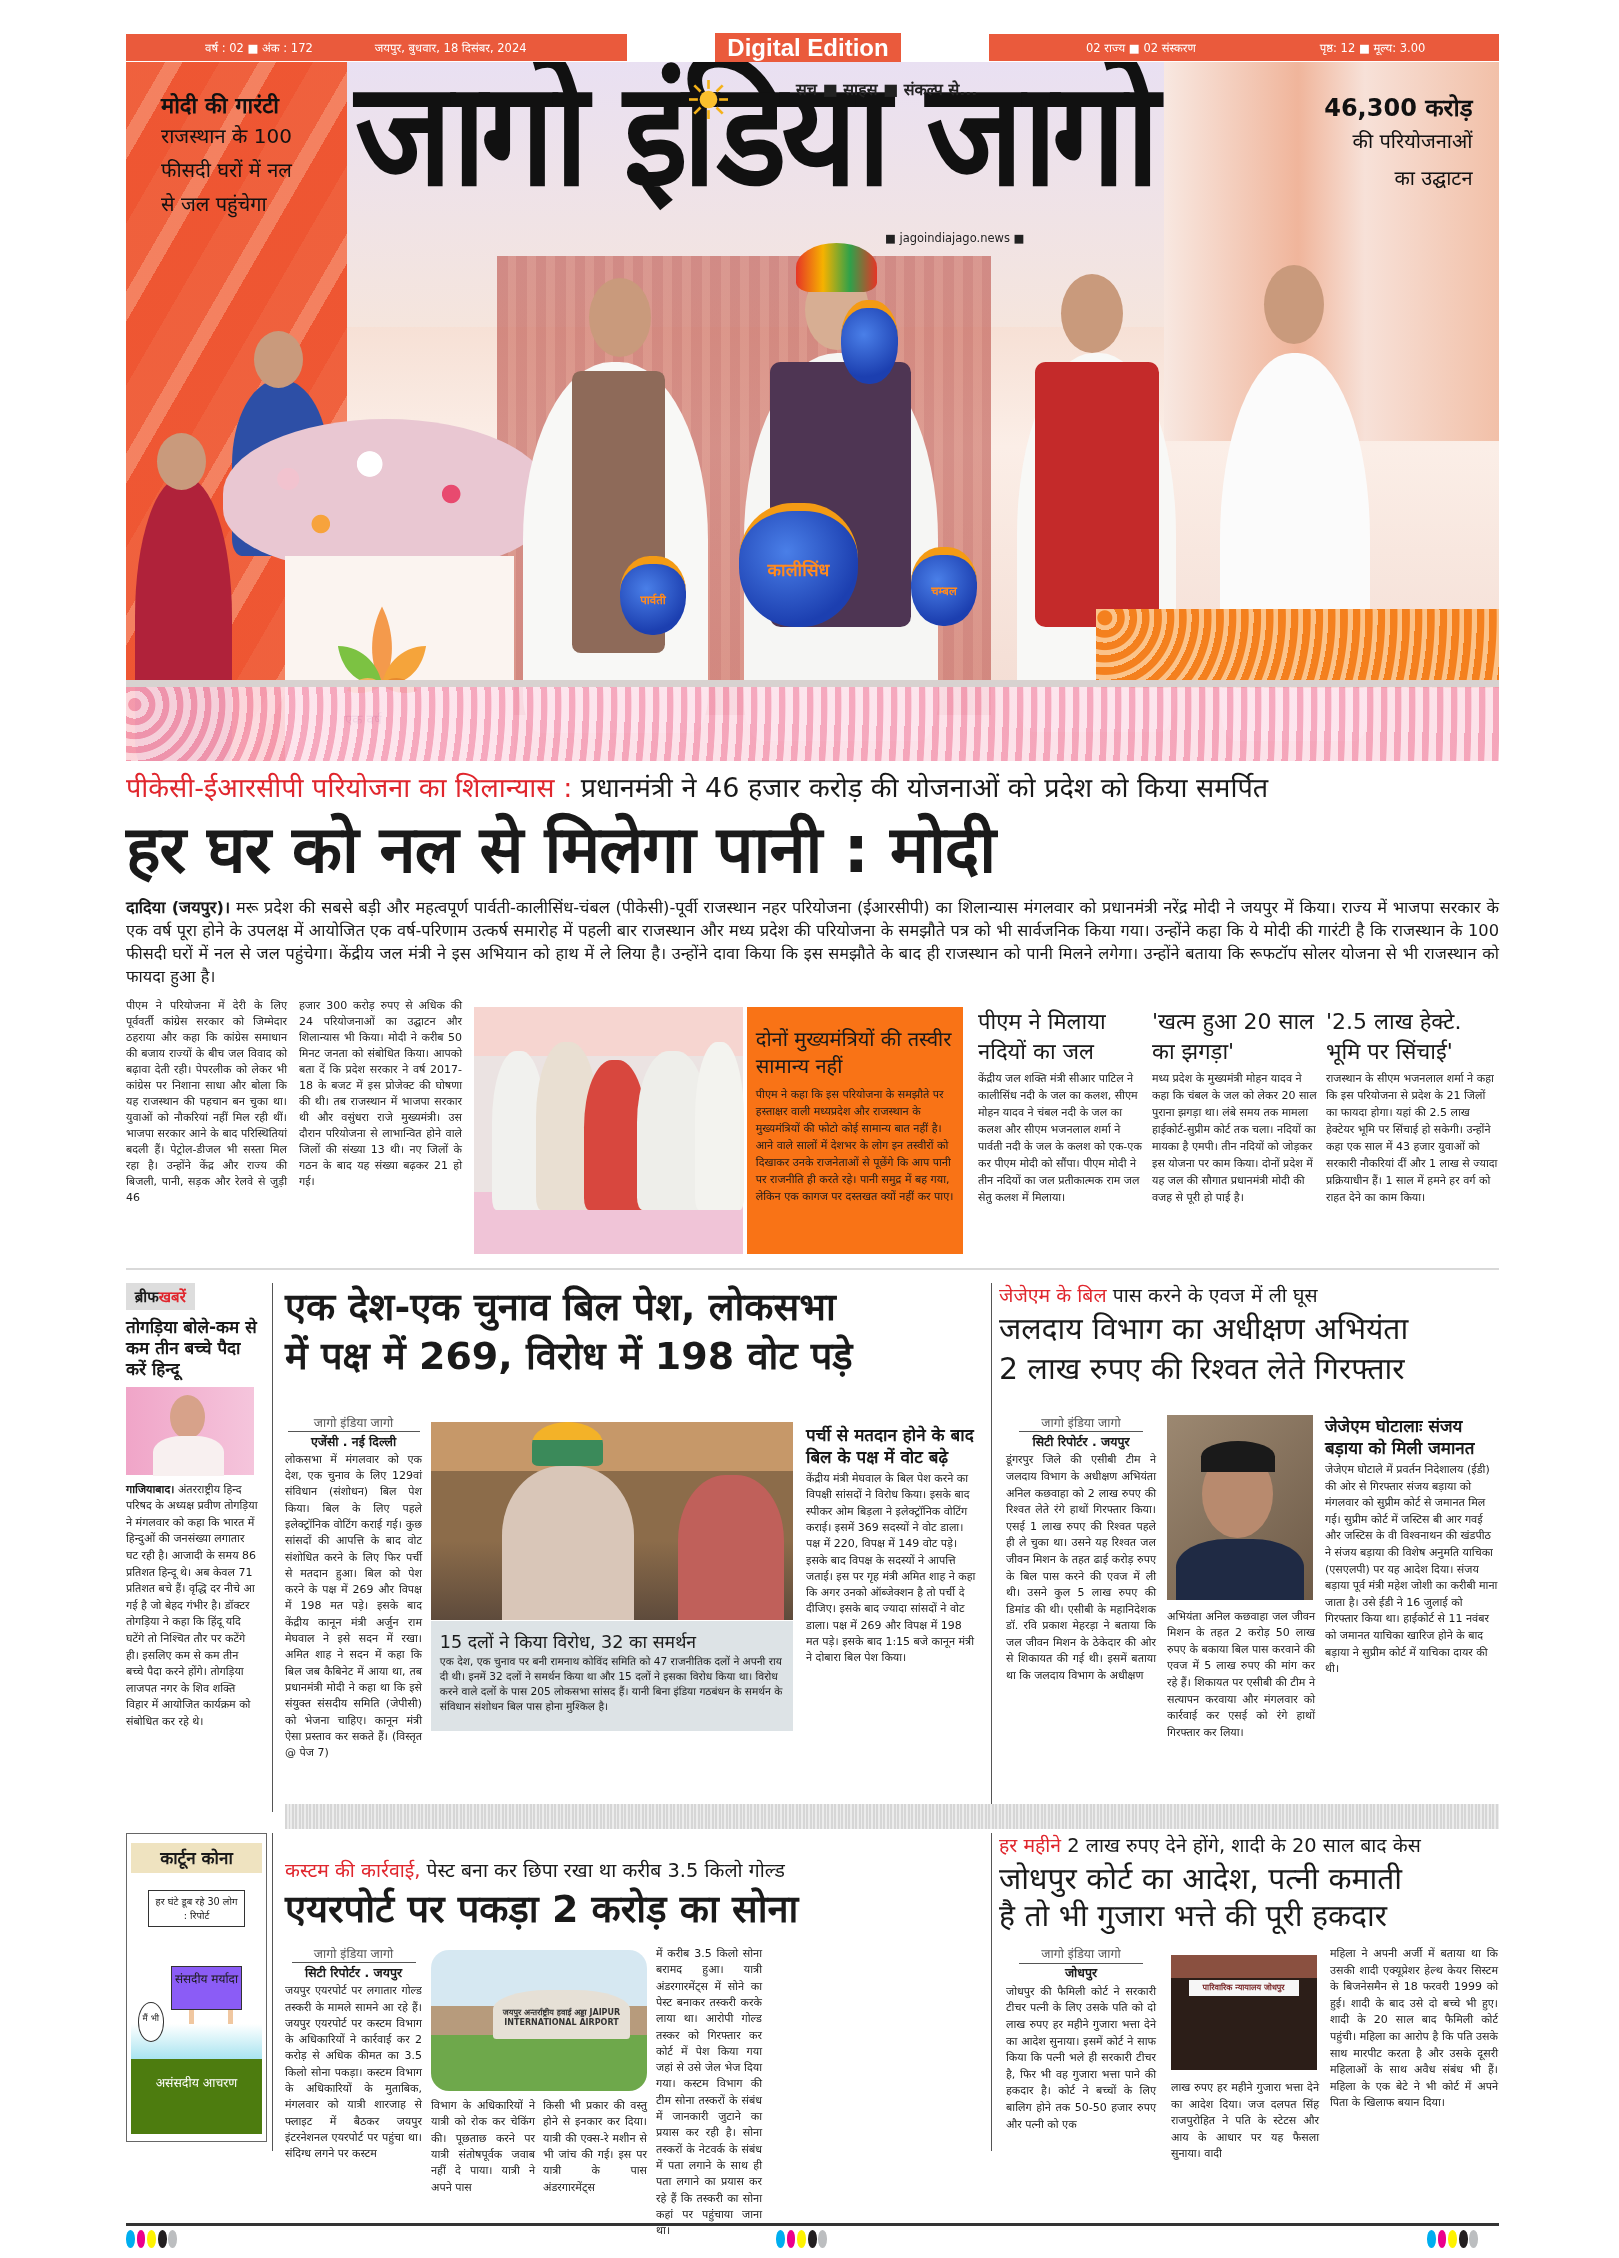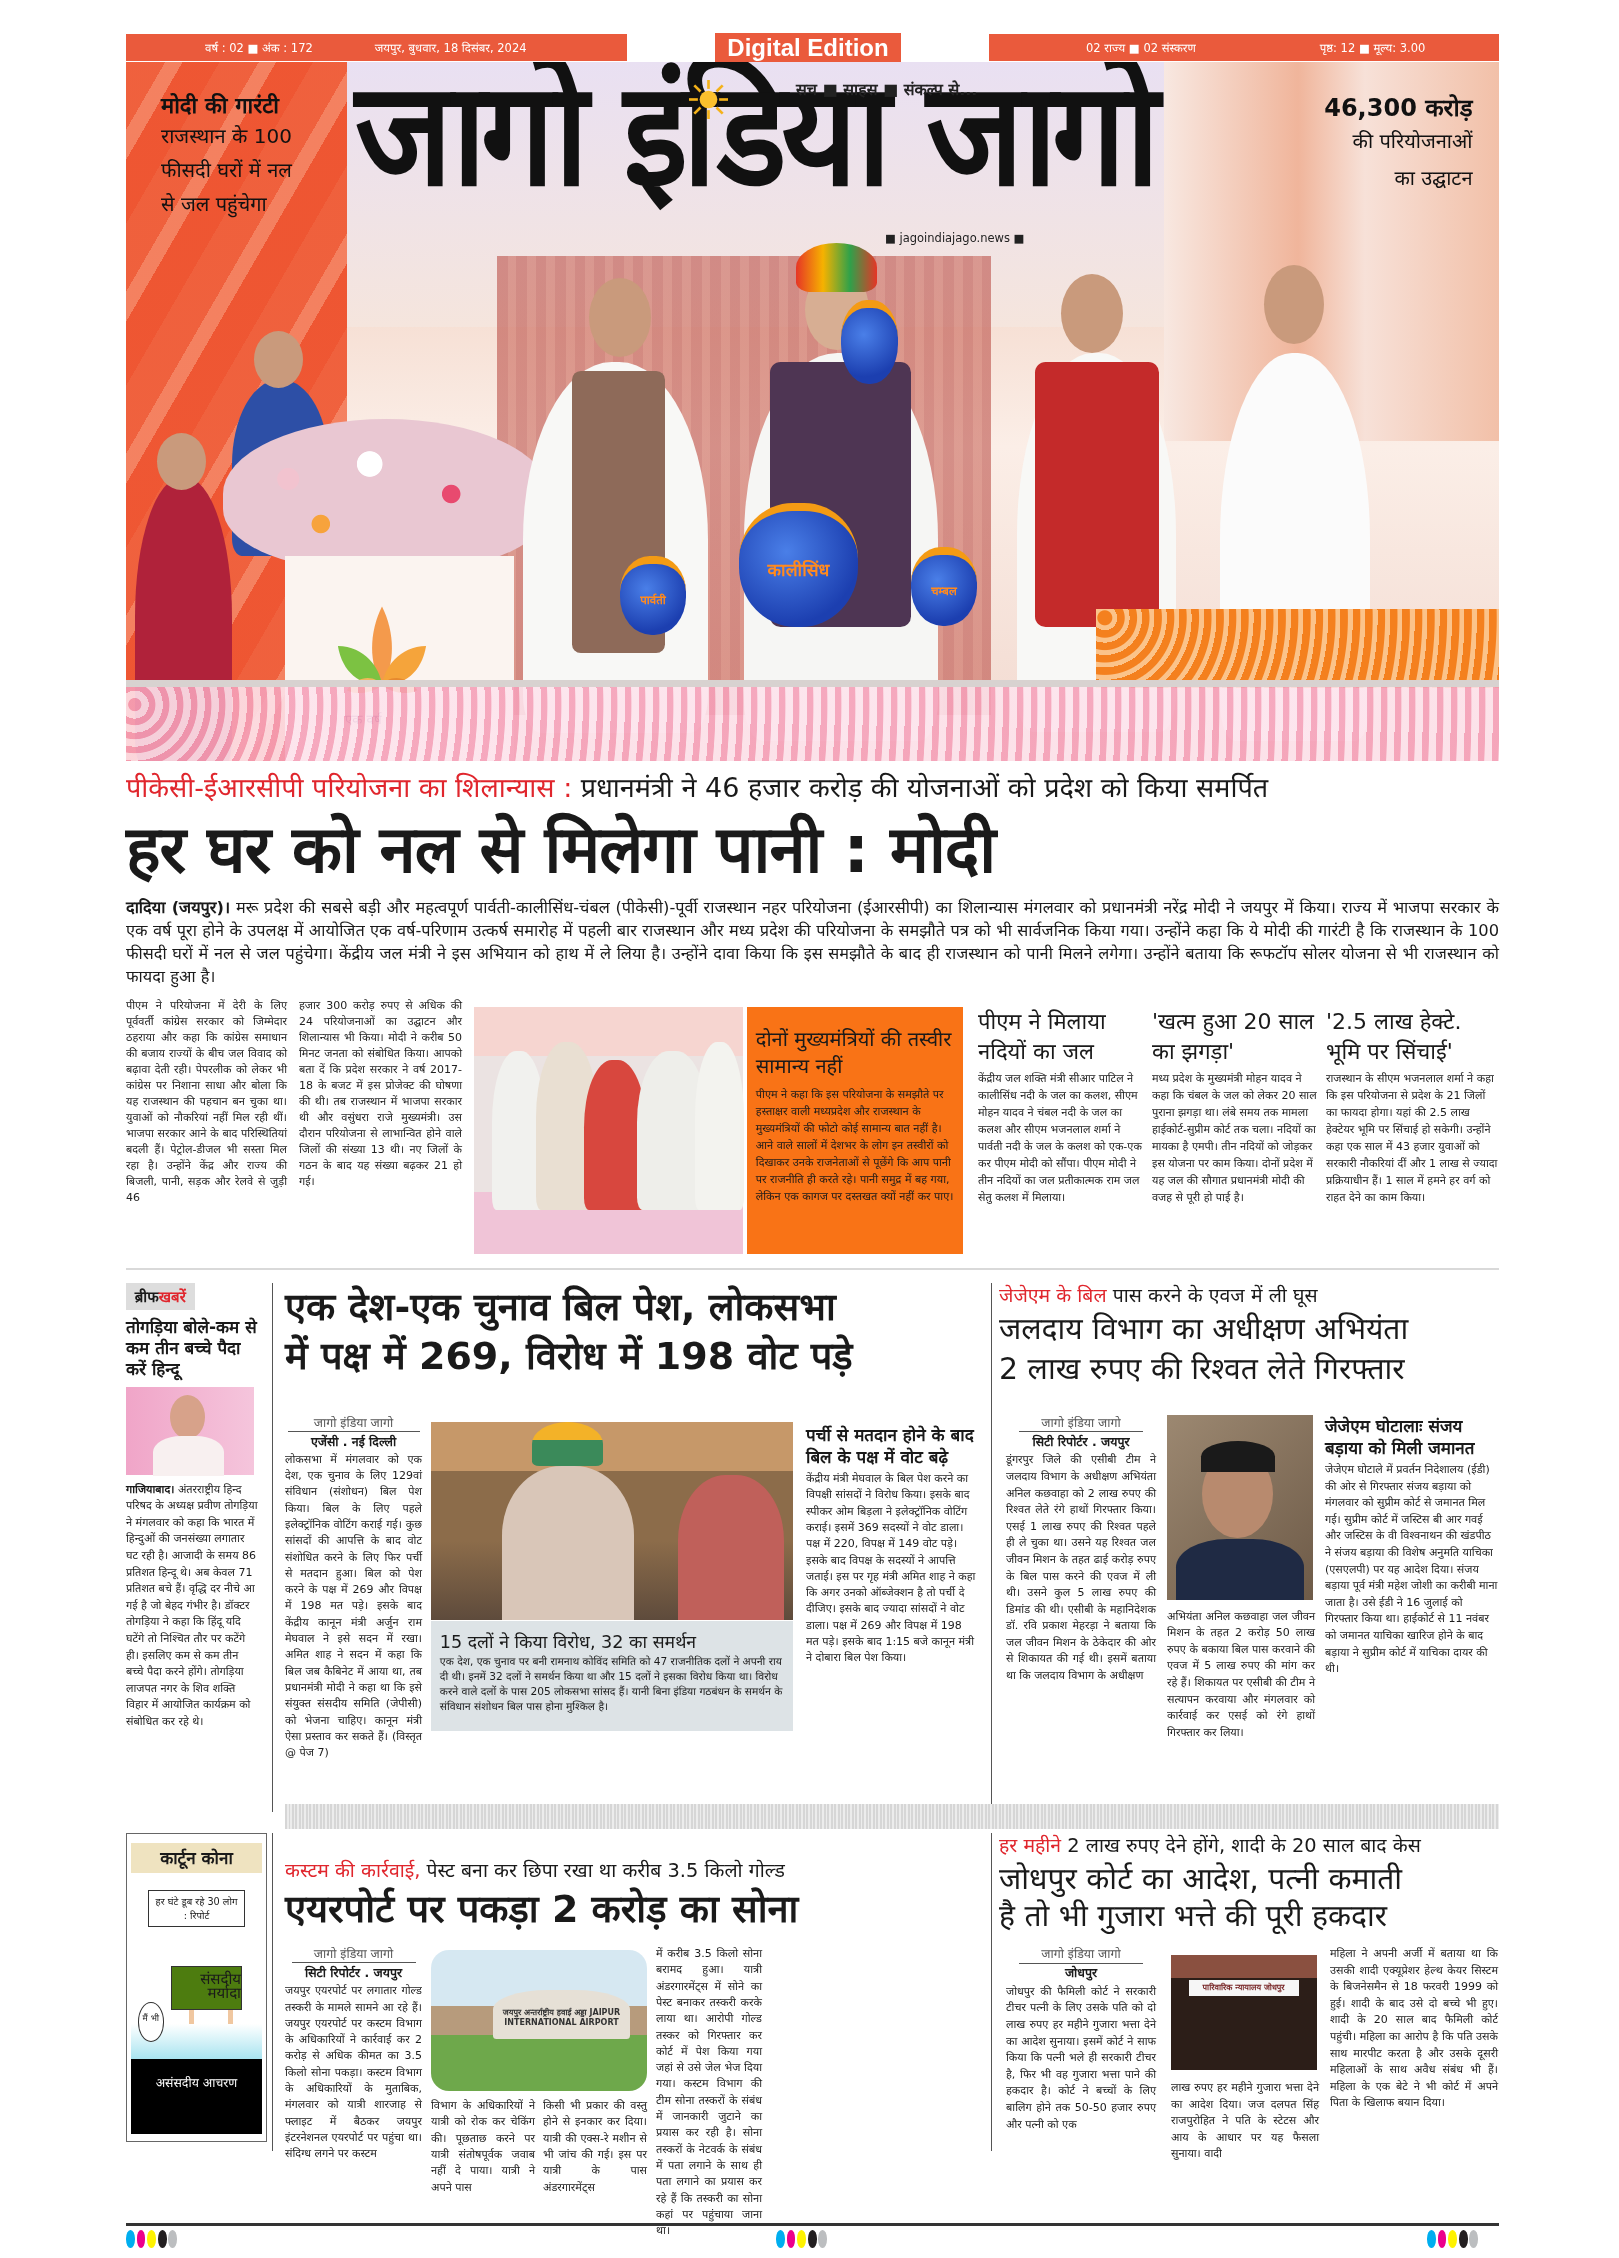--- a/index.html
+++ b/index.html
@@ -119,23 +119,23 @@
   .s3-text2 { position: absolute; left: 168px; top: 326px; width: 148px; font-size: 11px; line-height: 16.6px; text-align: justify; }
   .s3-side { position: absolute; left: 326px; top: 132px; width: 173px; }
   .s3-side .hd { font-size: 17px; line-height: 22px; font-weight: bold; }
   .s3-side .bd { font-size: 11px; line-height: 16.6px; margin-top: 3.5px; }
 
   
   .row3 { position: relative; height: 371px; margin-top: 3.5px; }
   .cartoon { position: absolute; left: 0; top: 0; width: 141px; height: 309px; border: 0.9px solid #666; padding: 8.8px 4.4px; }
   .cartoon .title { background: #efe3c0; font-size: 17px; font-weight: bold; text-align: center; padding: 3.5px 0; }
   .cartoon .sign1 { margin: 17.6px auto 0; width: 97px; border: 0.9px solid #333; font-size: 9.7px; text-align: center; padding: 3.5px; line-height: 14px; }
-  .cartoon .sign2 { position: absolute; left: 44px; top: 132px; width: 71px; height: 44px; background: #4d7c0f; border: 0.9px solid #333; font-size: 15px; text-align: right; padding-top: 5.3px; line-height: 14px; }
+  .cartoon .sign2 { position: absolute; left: 44px; top: 132px; width: 71px; height: 44px; background: #8b5cf6; border: 0.9px solid #333; font-size: 12px; text-align: center; padding-top: 5.3px; line-height: 14px; }
   .cartoon .water { position: absolute; left: 4.4px; right: 4.4px; top: 190px; height: 35px; background: linear-gradient(180deg, #ffffff, #a8e4f0); }
-  .cartoon .mud { position: absolute; left: 4.4px; right: 4.4px; top: 225px; height: 75px; background: #000000; color: #fff; font-size: 12.4px; text-align: center; padding-top: 14px; line-height: 19.4px; }
+  .cartoon .mud { position: absolute; left: 4.4px; right: 4.4px; top: 225px; height: 75px; background: #4d7c0f; color: #fff; font-size: 12.4px; text-align: center; padding-top: 14px; line-height: 19.4px; }
   .cartoon .bubble { position: absolute; left: 10.6px; top: 168px; width: 26.5px; height: 40px; border: 0.9px solid #333; border-radius: 50%; background: #fff; font-size: 8.8px; text-align: center; padding-top: 8.8px; }
   .cartoon .stick { position: absolute; top: 176px; width: 5.3px; height: 53px; background: #f0c7a0; }
 
   .story4 { position: absolute; left: 159px; top: 0; width: 697px; margin-top: 25px; }
   .story4 .kick { font-size: 19.4px; line-height: 26.5px; white-space: nowrap; }
   .story4 .kick .red { color: #e0262d; }
   .story4 .hl { font-size: 38px; line-height: 49px; font-weight: bold; white-space: nowrap; }
   .s4-col1 { position: absolute; left: 0; top: 88px; width: 137px; font-size: 11px; line-height: 16.3px; text-align: justify; }
   .s4-photo { position: absolute; left: 146px; top: 92px; width: 216px; height: 141px; background: linear-gradient(180deg, #d6e8f2 0 40%, #b79b7c 40% 60%, #6ea84b 60% 100%); overflow: hidden; border-radius: 18px; }
   .s4-photo .sign { position: absolute; left: 62px; top: 40px; width: 137px; height: 49px; background: #e6e0d6; border-radius: 40% 40% 3.5px 3.5px; font-size: 8px; text-align: center; padding-top: 17.6px; line-height: 10.6px; color: #333; font-weight: bold; }

